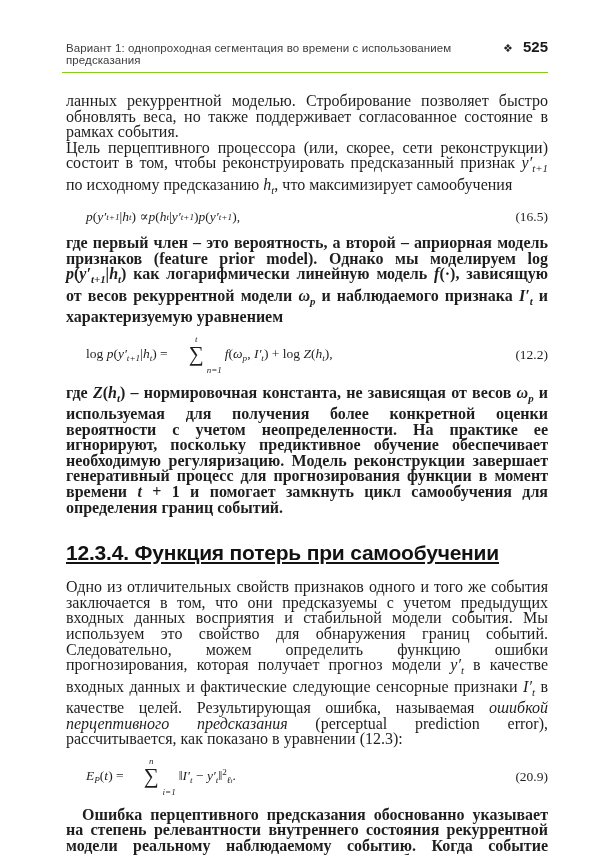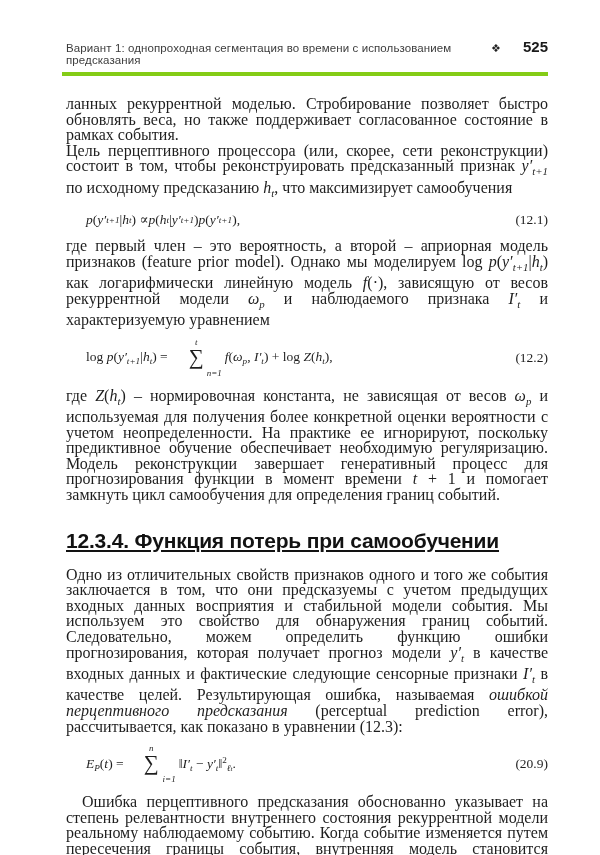--- a/index.html
+++ b/index.html
@@ -10,37 +10,37 @@
     color:#1e1e1e;
     font-family:"Liberation Serif","DejaVu Serif",serif;
     overflow:hidden;
     box-sizing:border-box;
   }
   
   .running-header {
     margin:0 52px 0 62px;
     padding:38px 0 6px 4px;
     display:flex; align-items:baseline;
-    border-bottom:4px solid #84cc16;
+    border-bottom:1px solid #84cc16;
     font-family:"Liberation Sans","DejaVu Sans",sans-serif;
   }
   .rh-title { font-size:11.5px; color:#3c3c3c; letter-spacing:0.1px; }
   .rh-diamond { margin-left:auto; font-size:11px; color:#222; padding:0 10px 0 12px; }
-  .rh-num { font-size:15px; font-weight:700; color:#1a1a1a;margin-left:12px; }
+  .rh-num { font-size:15px; font-weight:700; color:#1a1a1a; }
 
   .content { padding:0 52px 0 66px; }
 
   .body-text {
     font-size:16px; line-height:15.6px;
     text-align:justify;
     margin:0;
     color:#1e1e1e;
   }
   .mt-first { margin-top:20px; }
-  .mt-after-eq { margin-top:8px; }
+  .mt-after-eq { margin-top:8px;font-weight:bold; }
   .indent { text-indent:16px; }
 
   .section-heading {
     font-family:"Liberation Sans","DejaVu Sans",sans-serif;
     font-weight:700;
     font-size:21px;
     letter-spacing:-0.2px;
     color:#121212;
     margin:20px 0 14px 0;
   }
@@ -109,21 +109,21 @@
           <span>|</span>
           <span class="it">y′</span>
           <span class="sub">t+1</span>
           <span>)</span>
           <span class="it">p</span>
           <span>(</span>
           <span class="it">y′</span>
           <span class="sub">t+1</span>
           <span>),</span>
         </span>
-      <span class="eq-num">(12.1)</span>
+      <span class="eq-num">(16.5)</span>
     </div>
 
     <p class="body-text mt-after-eq"><span>где первый член – это вероятность, а второй – априорная модель признаков (feature prior model). Однако мы моделируем log </span><span class="it">p</span><span>(</span><span class="it">y′</span><span class="sub">t+1</span><span>|</span><span class="it">h</span><span class="sub">t</span><span>)</span><span> как логарифмически линейную модель </span><span class="it">f</span><span>(·), зависящую от весов рекуррентной модели </span><span class="it">ω</span><span class="sub">p</span><span> и наблюдаемого признака </span><span class="it">I′</span><span class="sub">t</span><span> и характеризуемую уравнением</span></p>
 
     <div class="equation">
       <span class="eq-body">
         <span><span>log </span><span class="it">p</span><span>(</span><span class="it">y′</span><span class="sub">t+1</span><span>|</span><span class="it">h</span><span class="sub">t</span><span>) = </span></span>
         <span class="sum">
           <span class="sum-top">t</span>
           <span class="sum-sigma">∑</span>

